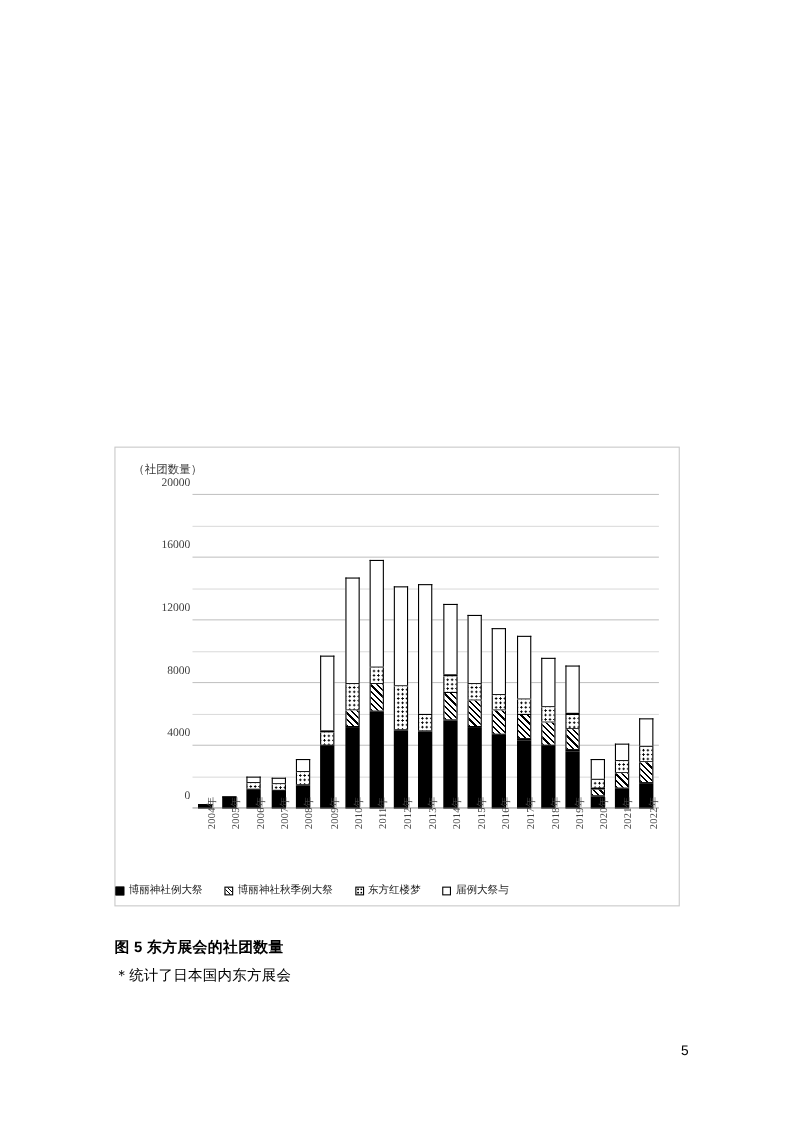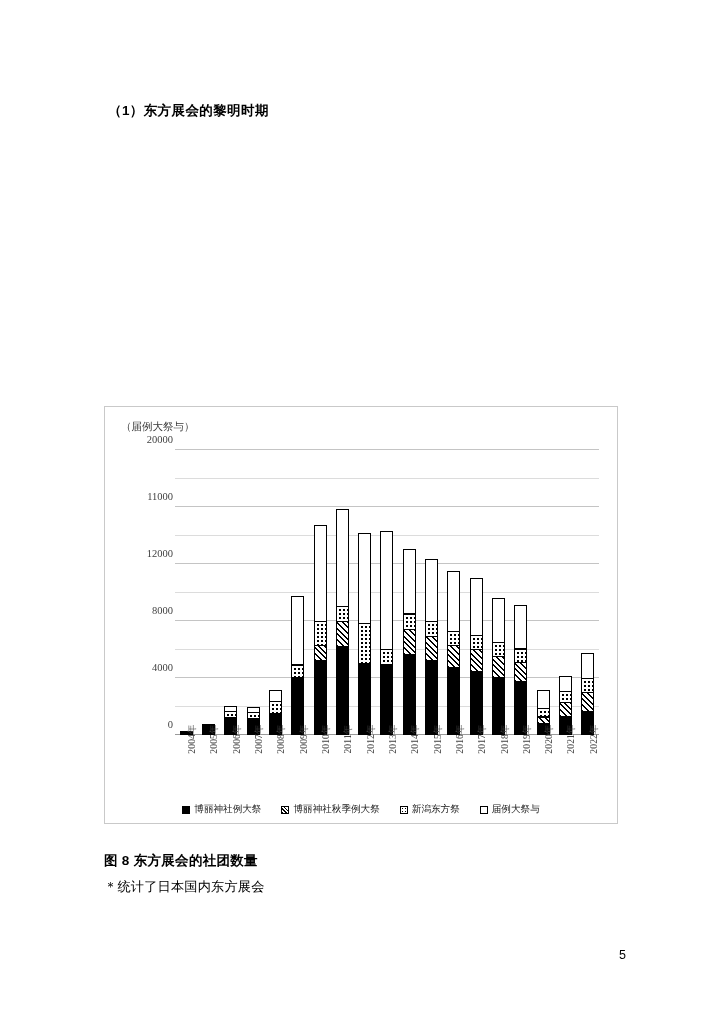--- a/index.html
+++ b/index.html
@@ -143,21 +143,20 @@
     font-size:9.5px;
     color:#3f3f3f;
     font-family:"Liberation Serif","DejaVu Serif",serif;
     white-space:nowrap;
     letter-spacing:.2px;
   }
   .legend{
     position:absolute;
     left:0; right:0; bottom:7px;
     display:flex;
-    justify-content:center;
     align-items:center;
     gap:20px;
     font-size:9.6px;
     color:#1a1a1a;
   }
   .legend .item{ display:flex;align-items:center;gap:4px;white-space:nowrap;}
   .swatch{ width:8px;height:8px;border:1px solid #000;box-sizing:border-box;display:inline-block;}
   .swatch.s0{background:#000;}
   .swatch.s1{background:#fff;background-image:repeating-linear-gradient(45deg,#000 0,#000 1px,#fff 1px,#fff 2.6px);}
   .swatch.s2{background:#fff;background-image:radial-gradient(#000 .7px,transparent .75px);background-size:3px 3px;}
@@ -182,46 +181,45 @@
     right:96px; top:948px;
     font-size:12.5px;
   }
 </style>
 </head>
 <body>
 
 <div class="page">
 
   <div class="body-col">
-    <h3 class="sub">（1）东方展会的黎明时期</h3>
   </div>
 
   <div class="chart-box">
-    <div class="axis-title">（届例大祭与）</div>
+    <div class="axis-title">（社团数量）</div>
 
     <div class="plot">
       <div id="gridlines">
           <div class="gridline zero" style="bottom: 0px;"></div>
           <div class="gridline" style="bottom: 28.5px;"></div>
           <div class="gridline major" style="bottom: 57px;"></div>
           <div class="gridline" style="bottom: 85.5px;"></div>
           <div class="gridline major" style="bottom: 114px;"></div>
           <div class="gridline" style="bottom: 142.5px;"></div>
           <div class="gridline major" style="bottom: 171px;"></div>
           <div class="gridline" style="bottom: 199.5px;"></div>
           <div class="gridline major" style="bottom: 228px;"></div>
           <div class="gridline" style="bottom: 256.5px;"></div>
           <div class="gridline major" style="bottom: 285px;"></div>
         </div>
       <div id="yticks">
           <div class="ytick" style="bottom: 0px; position: absolute;">0</div>
           <div class="ytick" style="bottom: 57px; position: absolute;">4000</div>
           <div class="ytick" style="bottom: 114px; position: absolute;">8000</div>
           <div class="ytick" style="bottom: 171px; position: absolute;">12000</div>
-          <div class="ytick" style="bottom: 228px; position: absolute;">11000</div>
+          <div class="ytick" style="bottom: 228px; position: absolute;">16000</div>
           <div class="ytick" style="bottom: 285px; position: absolute;">20000</div>
         </div>
       <div class="bars" id="bars">
           <div class="barwrap">
             <div class="seg s0" style="height: 2.85px;"></div>
             <div class="divider"></div>
           </div>
           <div class="barwrap">
             <div class="seg s0" style="height: 9.975px;"></div>
             <div class="divider"></div>
@@ -451,26 +449,26 @@
         <div class="item">
           <span class="swatch s0"></span>
           <span>博丽神社例大祭</span>
         </div>
         <div class="item">
           <span class="swatch s1"></span>
           <span>博丽神社秋季例大祭</span>
         </div>
         <div class="item">
           <span class="swatch s2"></span>
-          <span>新潟东方祭</span>
+          <span>东方红楼梦</span>
         </div>
         <div class="item">
           <span class="swatch s3"></span>
           <span>届例大祭与</span>
         </div>
       </div>
   </div>
 
-  <div class="fig-caption">图 8  东方展会的社团数量</div>
+  <div class="fig-caption">图 5  东方展会的社团数量</div>
   <div class="fig-note">＊统计了日本国内东方展会</div>
   <div class="page-number">5</div>
 
 </div>
 
 </body></html>

